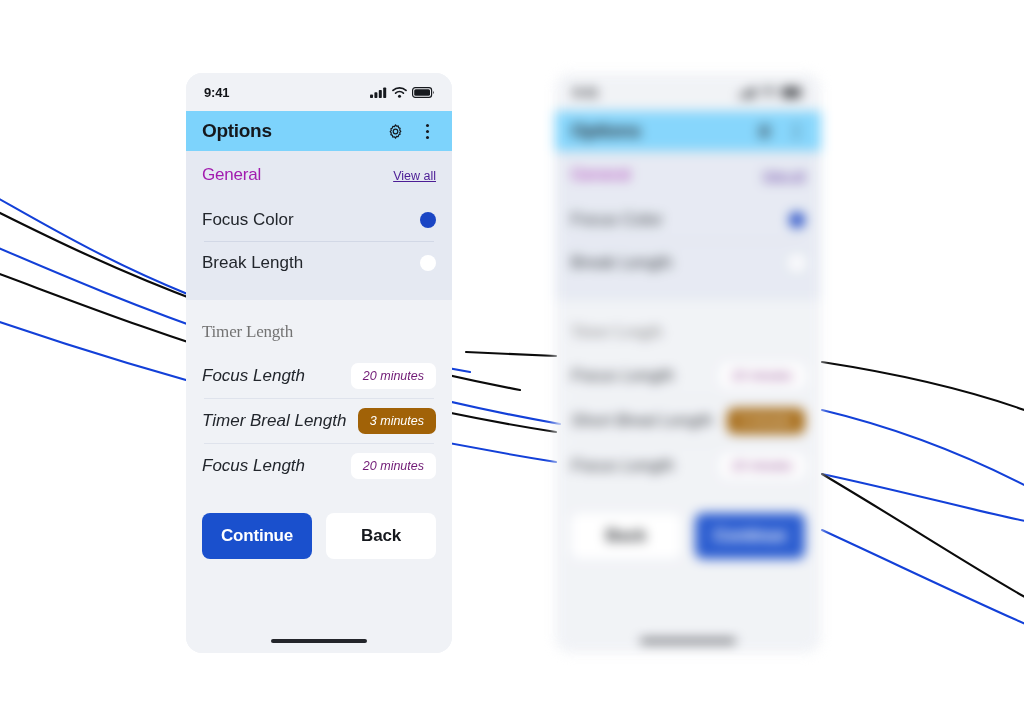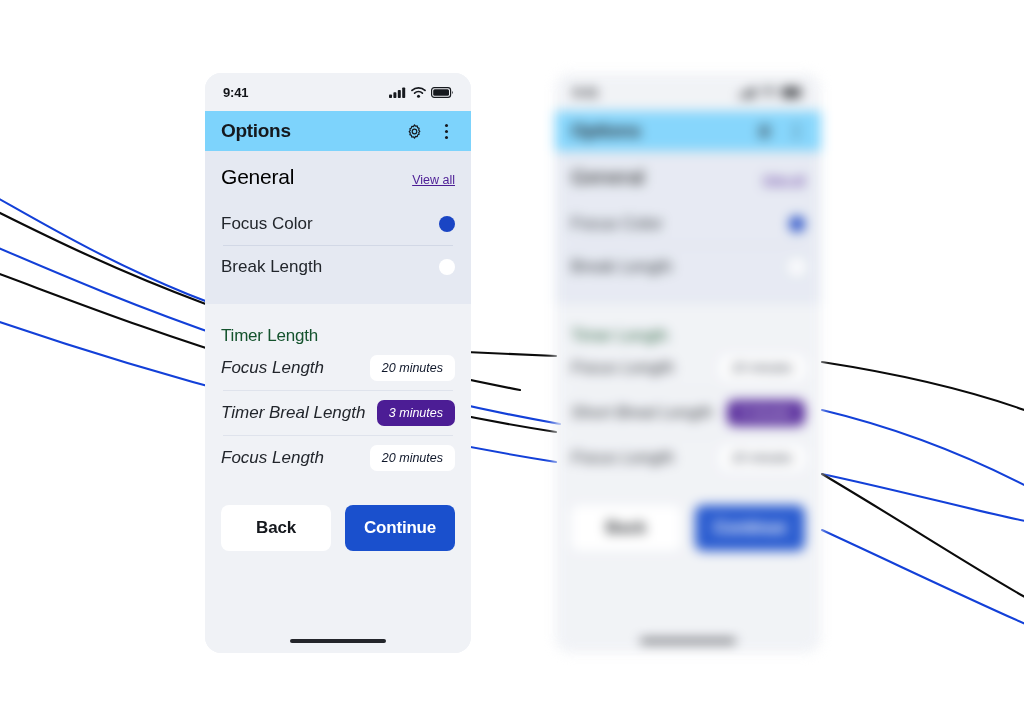--- a/index.html
+++ b/index.html
@@ -28,21 +28,21 @@
     position: absolute;
     width: 266px;
     height: 580px;
     border-radius: 16px;
     overflow: hidden;
     background: #f0f2f6;
     display: flex;
     flex-direction: column;
   }
   #phone-main {
-    left: 205px;
+    left: 186px;
     top: 73px;
     z-index: 5;
   }
   #phone-ghost {
     left: 555px;
     top: 73px;
     z-index: 4;
     filter: blur(6px);
     opacity: 0.92;
   }
@@ -115,22 +115,22 @@
     background: #e5e9f2;
     padding: 14px 16px 16px 16px;
   }
   .section-head {
     display: flex;
     align-items: baseline;
     justify-content: space-between;
     margin-bottom: 14px;
   }
   .section-title {
-    font-size: 21px;
-    color: #000000;
+    font-size: 17px;
+    color: #a21caf;
     letter-spacing: -0.2px;
   }
   .view-all {
     font-size: 12.5px;
     color: #4c1d95;
     text-decoration: underline;
     cursor: pointer;
   }
   .gen-row {
     display: flex;
@@ -158,22 +158,24 @@
   
   .section-timer {
     background: #f0f2f6;
     padding: 22px 16px 0 16px;
     flex: 1 1 auto;
     display: flex;
     flex-direction: column;
   }
   .timer-title {
     font-size: 17px;
-    color: #14532d;
+    color: #737373;
     letter-spacing: -0.2px;
+    margin-bottom: 12px;
+    font-family: Liberation Serif, serif;
   }
   .timer-row {
     display: flex;
     align-items: center;
     justify-content: space-between;
     height: 44px;
     font-style: italic;
   }
   .timer-divider {
     height: 1px;
@@ -181,24 +183,24 @@
     margin: 0 2px;
   }
   .pill {
     font-size: 12.5px;
     padding: 6px 12px;
     border-radius: 7px;
     white-space: nowrap;
   }
   .pill-default {
     background: #ffffff;
-    color: #0f172a;
+    color: #701a75;
   }
   .pill-danger {
-    background: #4c1d95;
+    background: #a16207;
     color: #ffffff;
   }
 
   
   .btn-row {
     display: flex;
     gap: 14px;
     margin-top: 25px;
   }
   .btn {
@@ -413,21 +415,21 @@
       <span class="pill pill-danger">3 minutes</span>
     </div>
     <div class="timer-divider"></div>
 
     <div class="timer-row">
       <span class="row-label">Focus Length</span>
       <span class="pill pill-default">20 minutes</span>
     </div>
 
     <div class="btn-row">
+      <button class="btn btn-primary">Continue</button>
       <button class="btn btn-secondary">Back</button>
-      <button class="btn btn-primary">Continue</button>
     </div>
 
     <div class="home-area">
       <div class="home-bar"></div>
     </div>
   </div>
 </div>
 
 </body></html>

